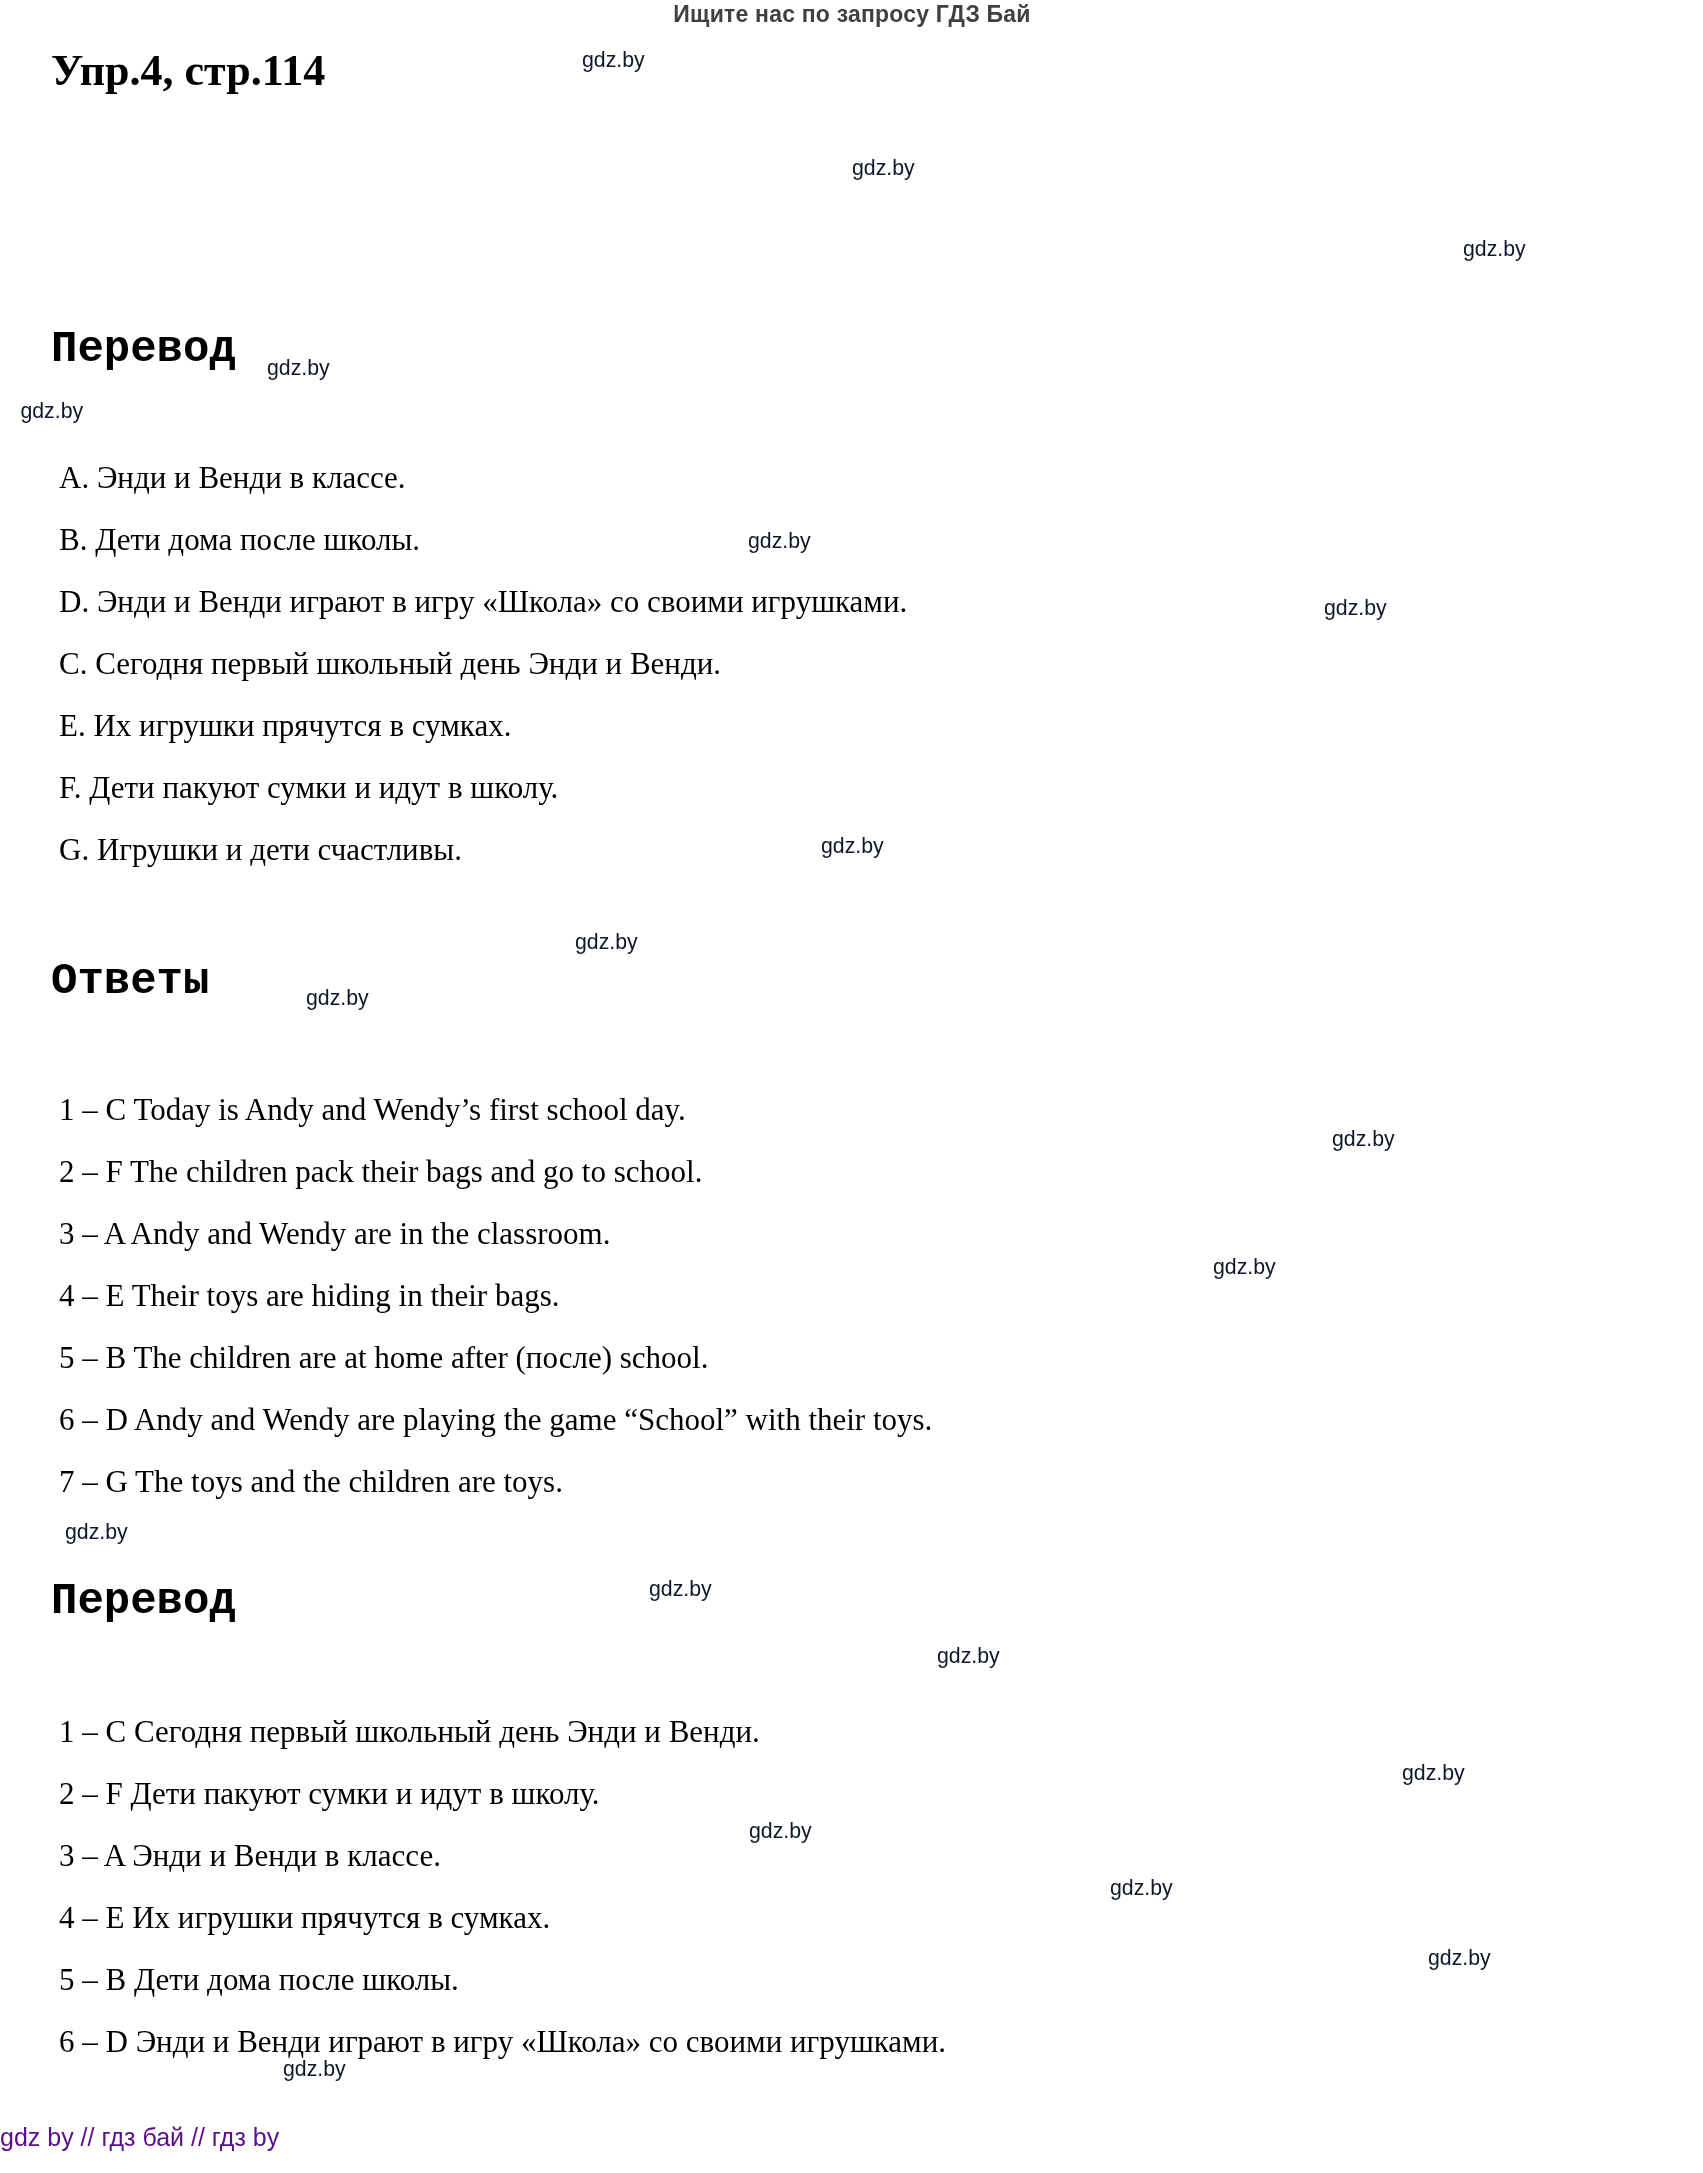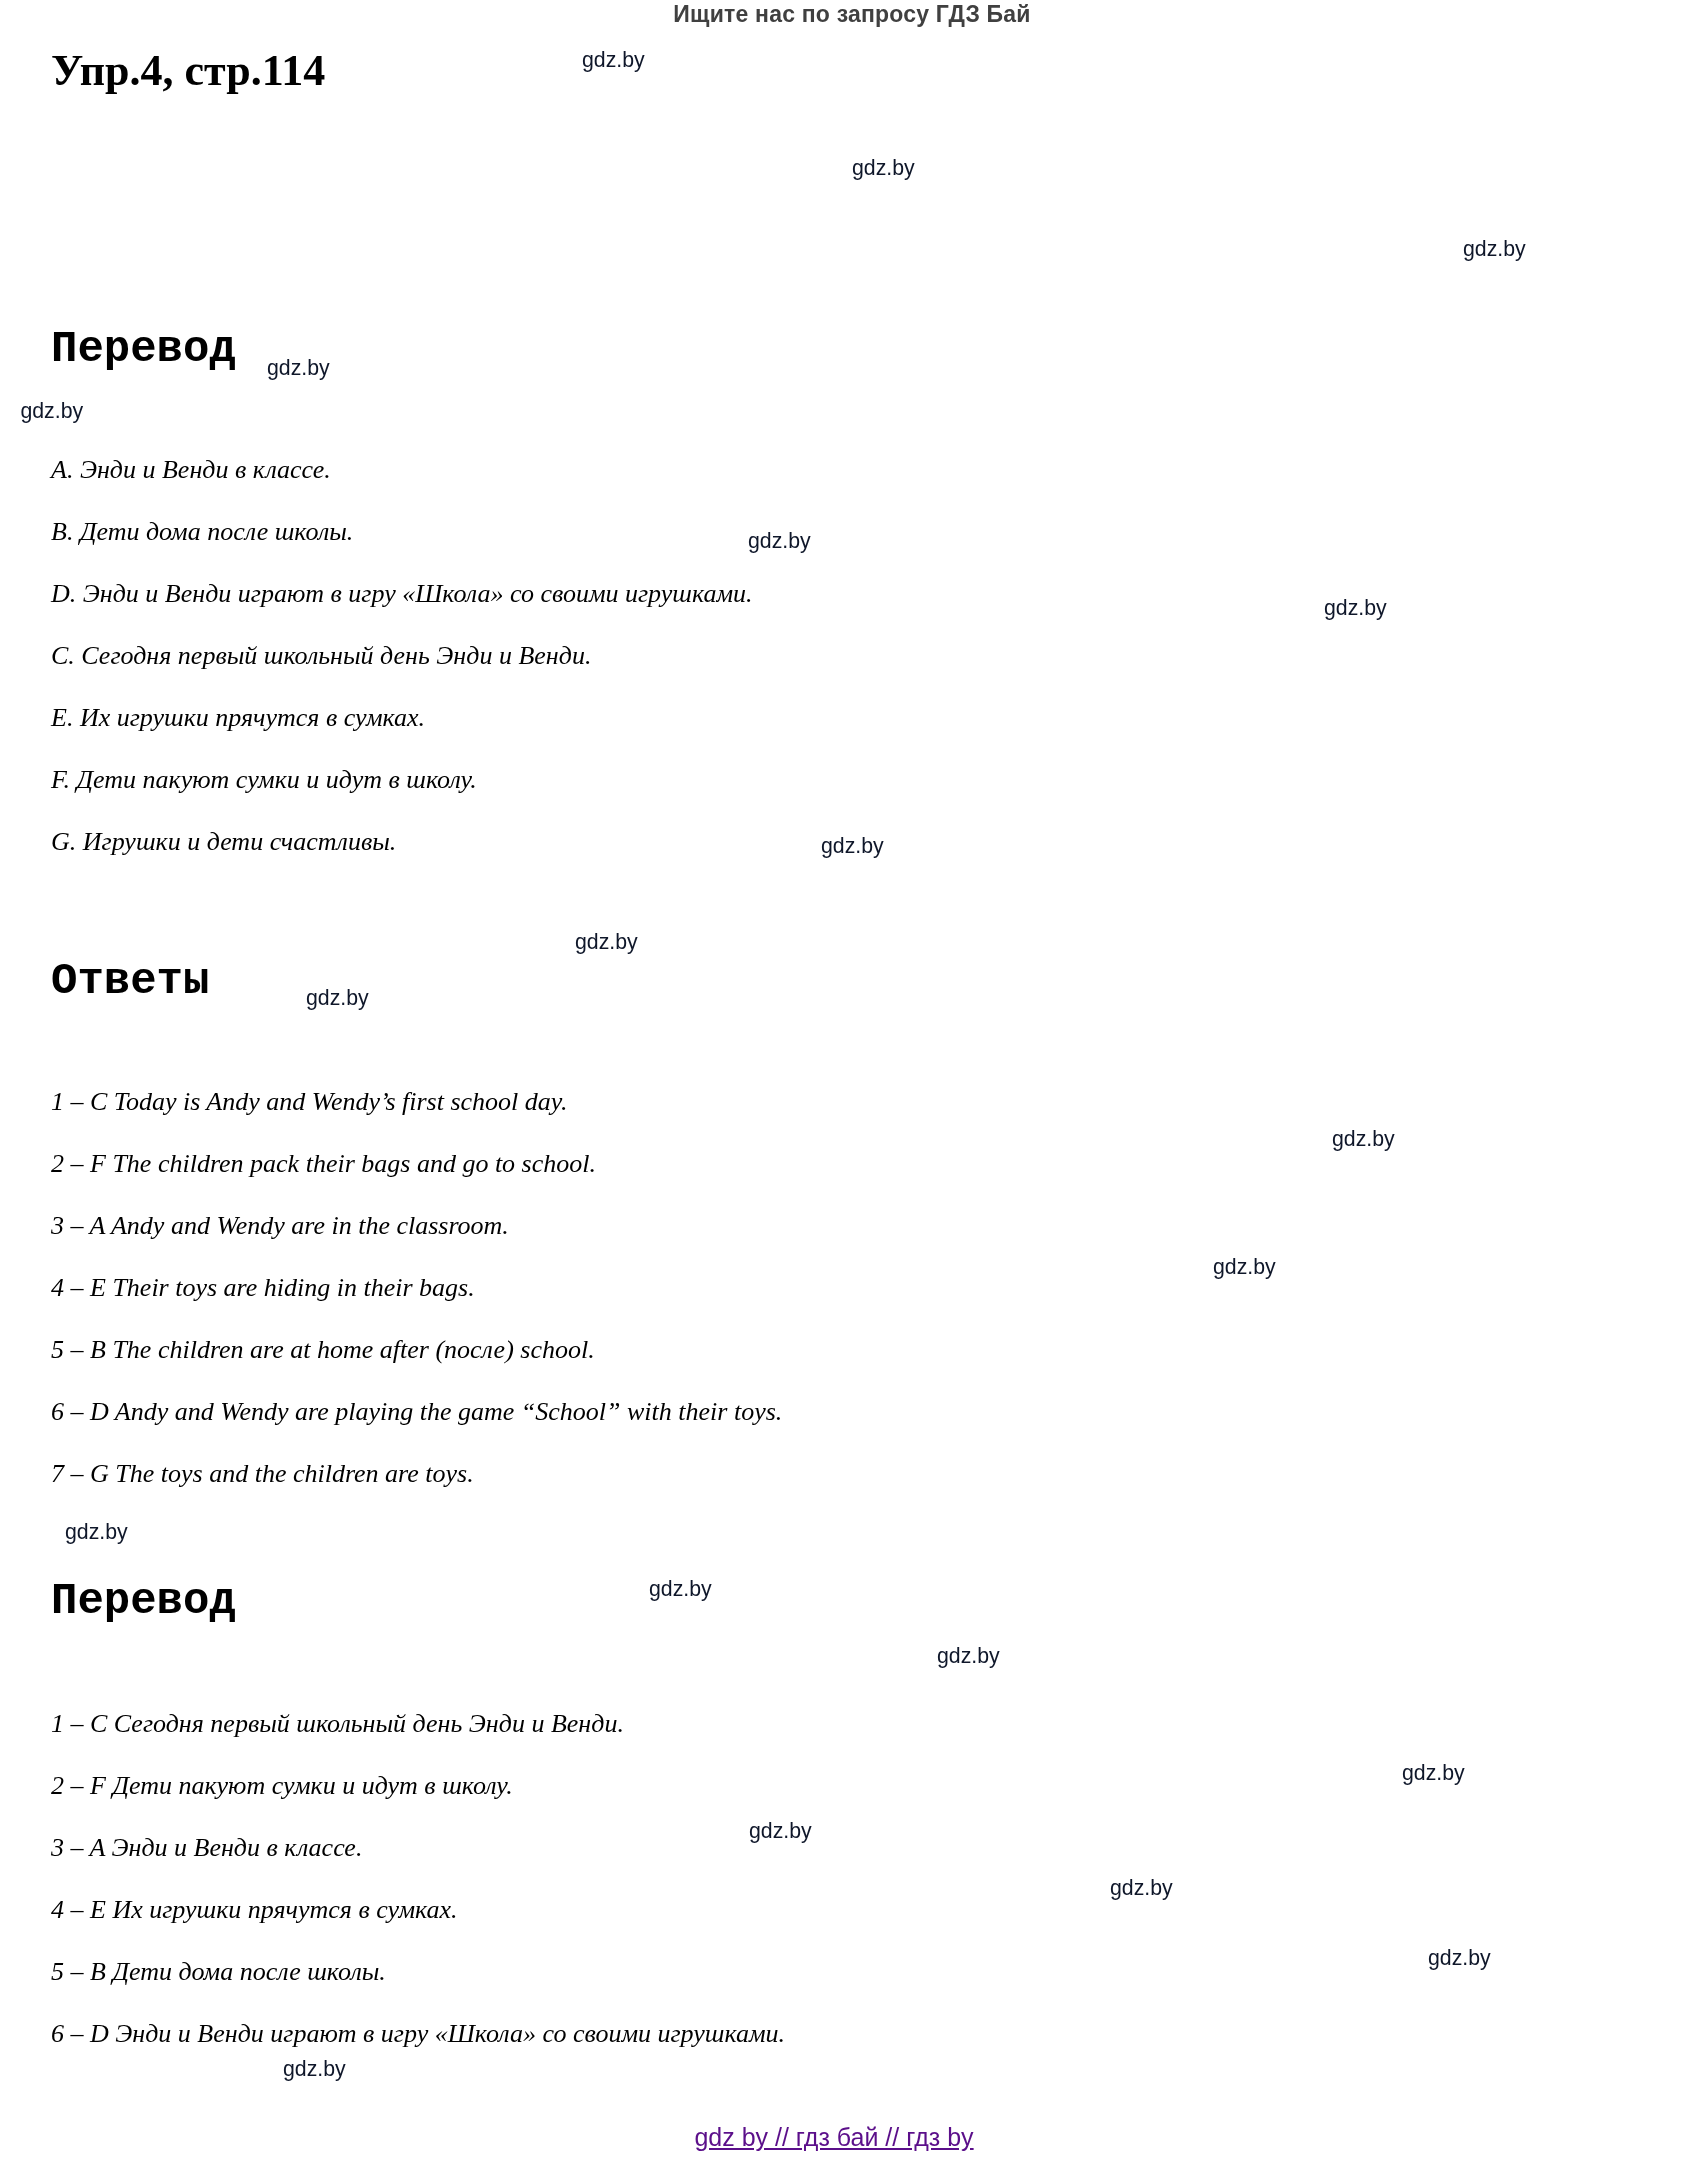--- a/index.html
+++ b/index.html
@@ -64,26 +64,25 @@
   }
   #heading-translation-1 { top: 323px; }
   #heading-answers      { top: 955px; }
   #heading-translation-2 { top: 1575px; }
 
   
   .sentence-list {
     position: absolute;
     left: 51px;
     list-style: none;
-    margin: 0;
+    margin: 8px;
     padding: 0;
-    font-size: 26px;
+    font-size: 31px;
     line-height: 62px;
     white-space: nowrap;
-    font-style: italic;
   }
   #list-source-sentences { top: 439px; }
   #list-answers-en       { top: 1071px; }
   #list-answers-ru       { top: 1693px; }
   .sentence-list li {
     margin: 0;
     padding: 0;
   }
   .sentence-list .item-marker {
     display: inline;
@@ -101,26 +100,25 @@
     color: #0f172a;
     white-space: nowrap;
   }
 
   
   .site-footer {
     position: absolute;
     left: 0;
     top: 2122px;
     width: 1668px;
-    text-align: center;
+    text-align: left;
     font-family: "Liberation Sans", "DejaVu Sans", sans-serif;
     font-size: 25px;
     line-height: 30px;
     white-space: nowrap;
-    text-decoration: underline;
   }
 </style>
 </head>
 <body>
 
 <div id="page">
 
   <div class="promo-banner" style="color: #404040;">Ищите нас по запросу ГДЗ Бай</div>
 
   <div class="exercise-title">Упр.4, стр.114</div>

